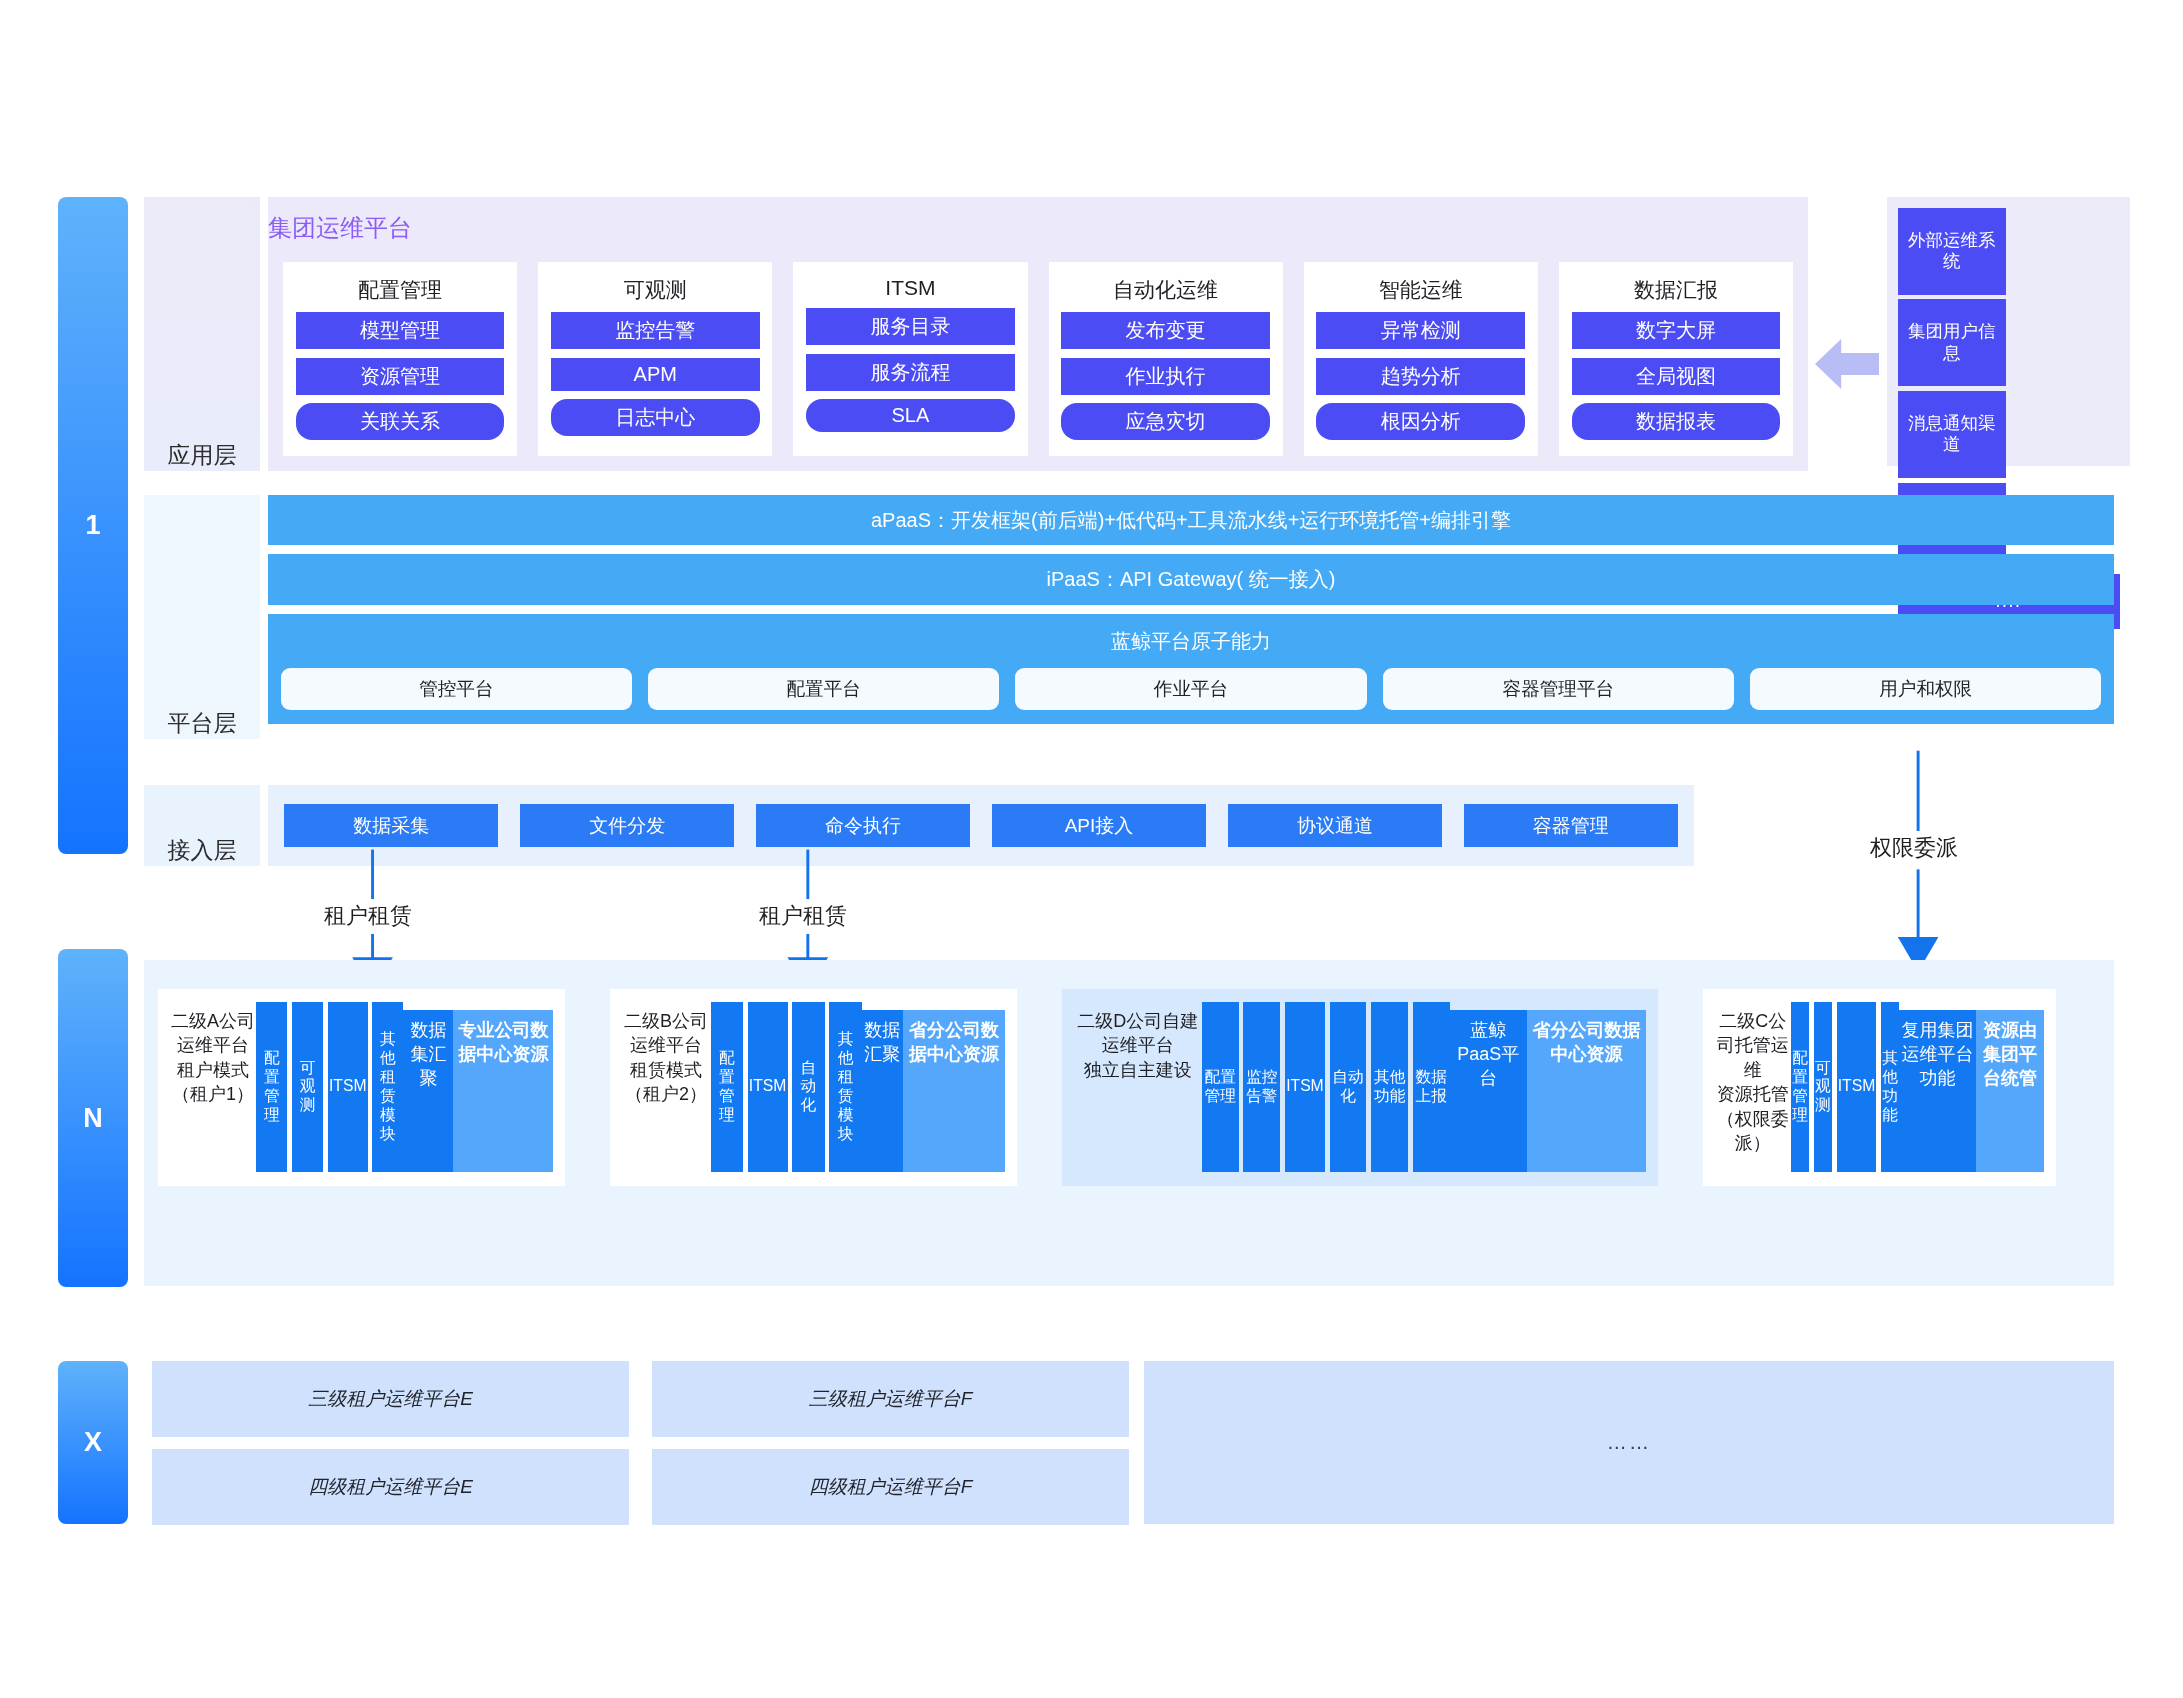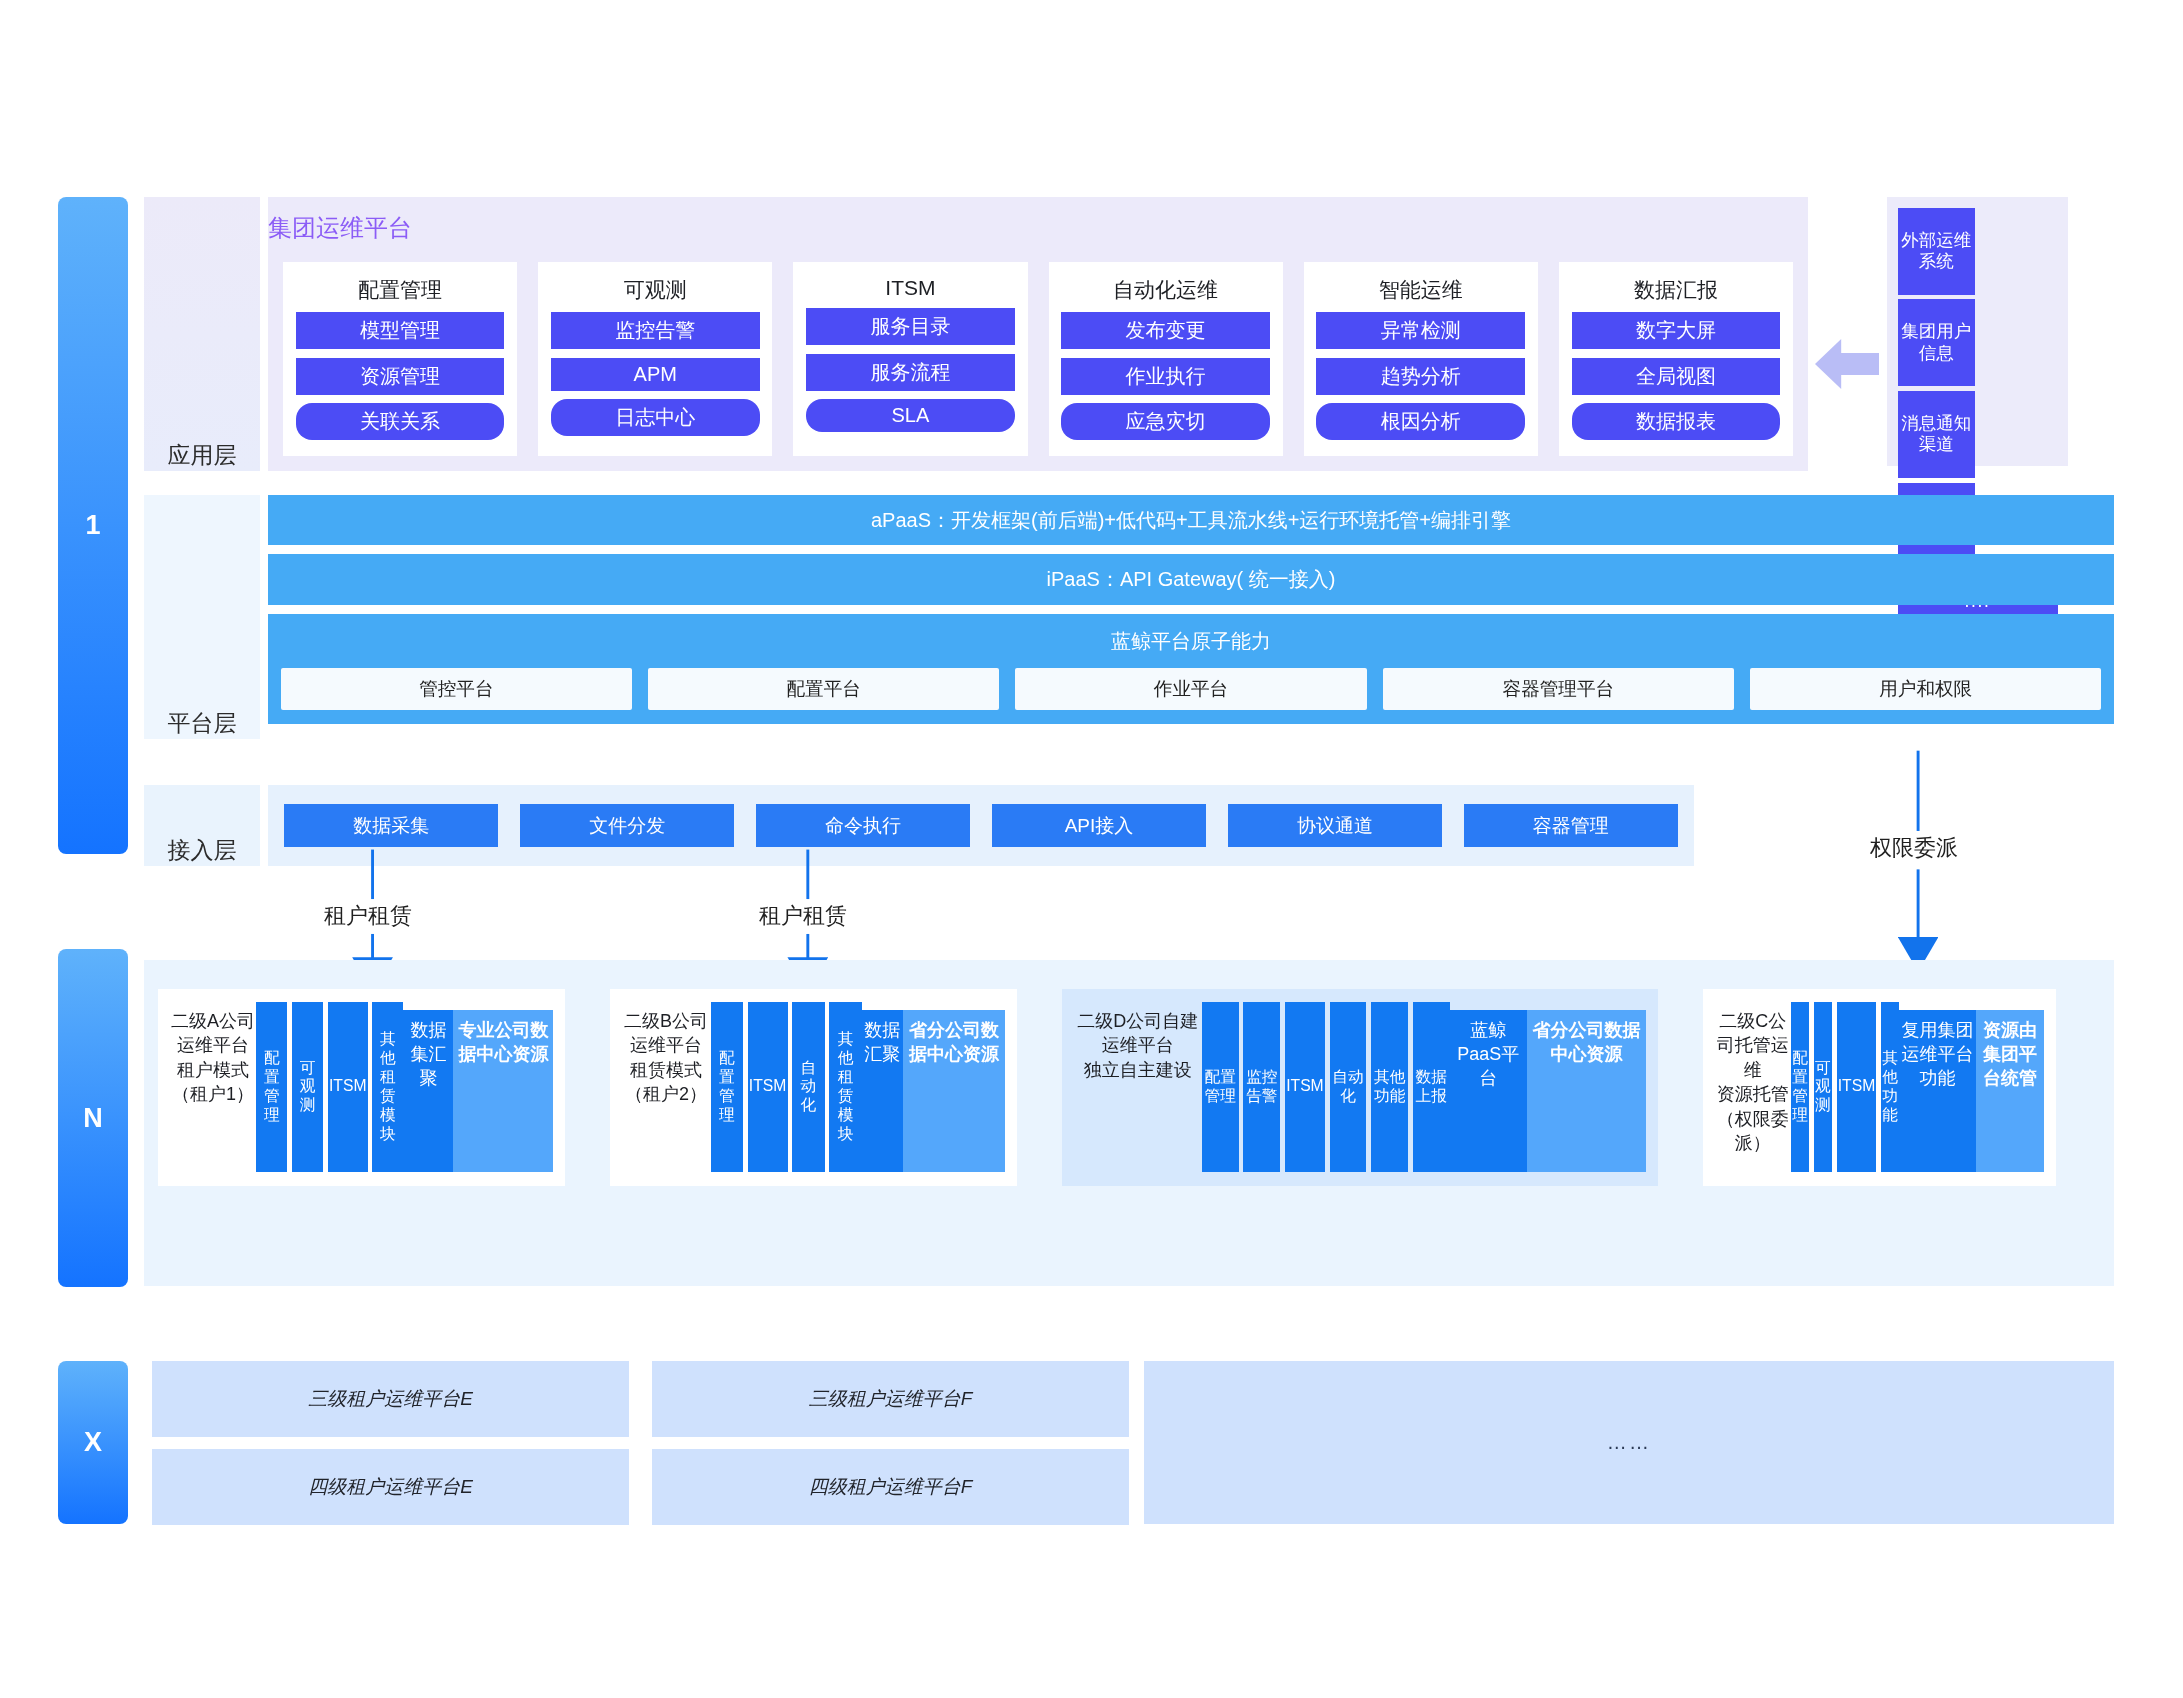--- a/index.html
+++ b/index.html
@@ -55,21 +55,21 @@
   }
   .app-chip {
     background:#4c4cf5; color:#fff; font-size:20px;
     text-align:center; padding:5.2px 0; margin-bottom:8.1px;
     white-space:nowrap;
   }
   .app-chip:last-child { margin-bottom:12px;border-radius:16px; }
 
   
   .ext-panel {
-    position:absolute; left:1887px; top:197px; width:181px; height:269px;
+    position:absolute; left:1887px; top:197px; width:243px; height:269px;
     background:#ecebfa; padding:10.5px;
   }
   .ext-grid { display:flex; flex-wrap:wrap; gap:4.7px; }
   .ext-box {
     width:calc(50% - 2.3px); height:87px; background:#4c4cf5; color:#fff;
     font-size:17.5px; line-height:1.22; display:flex; align-items:center;
     justify-content:center; text-align:center; padding:2.3px;
   }
   .ext-wide {
     width:100%; height:55px; background:#4c4cf5; color:#fff;
@@ -81,21 +81,21 @@
   
   .plat-wrap { position:absolute; left:268px; top:495px; width:1846px; }
   .plat-bar {
     background:#45aaf5; color:#fff; text-align:center;
     font-size:20px; padding:11.6px 0; margin-bottom:9.3px;
   }
   .plat-atomic { background:#45aaf5; padding:10.5px 0 14px; }
   .plat-atomic-title { text-align:center; color:#fff; font-size:20px; padding:3.5px 0 12.8px; }
   .plat-atomic-row { display:flex; gap:16.3px; padding:0 12.8px; }
   .plat-sub {
-    flex:1; background:#f5fafe; border-radius:2px; text-align:center;
+    flex:1; background:#f5fafe; border-radius:9px; text-align:center;
     font-size:18.6px; color:#222; padding:8.1px 0;
   }
 
   
   .acc-panel {
     position:absolute; left:268px; top:785px; width:1426px; height:81px;
     background:#e6f1fd; display:flex; align-items:center; gap:22px; padding:0 16.3px;
   }
   .acc-chip {
     flex:1; background:#2a7bf5; color:#fff; text-align:center;

